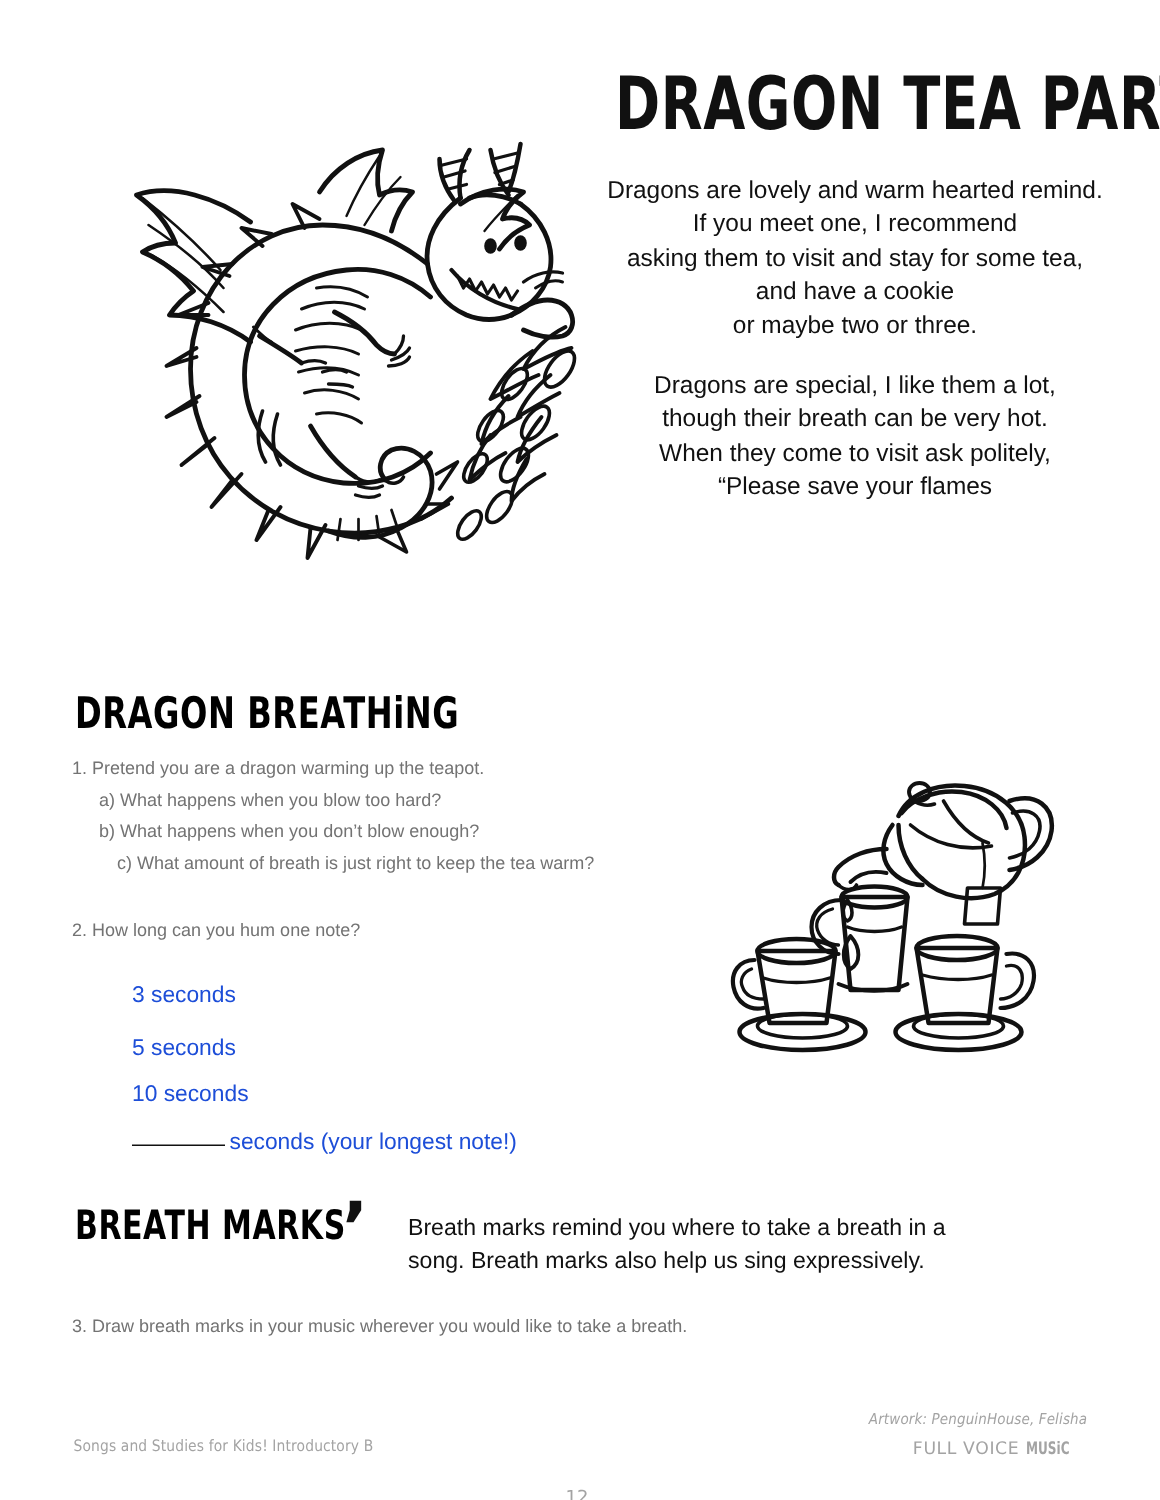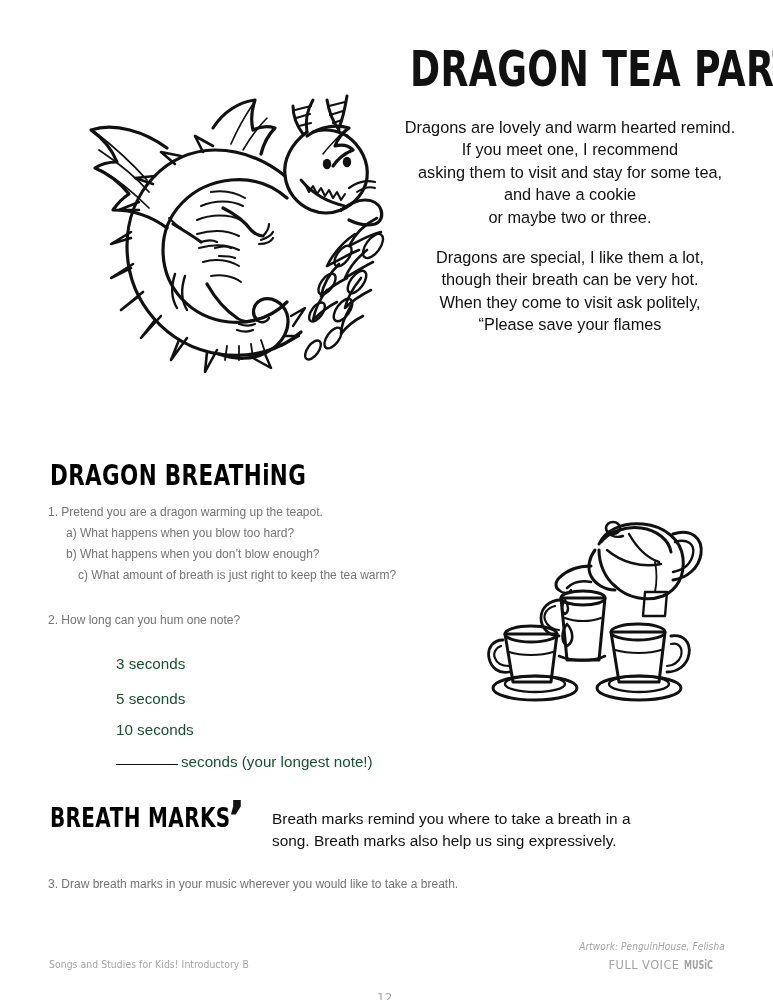--- a/index.html
+++ b/index.html
@@ -95,23 +95,22 @@
   #q1b { left: 66px; top: 544px; }
   #q1c { left: 78px; top: 565px; }
   #q2 { left: 48px; top: 610px; }
   #q3 { left: 48px; top: 874px; }
 
   .opt {
     position: absolute;
     left: 88px;
     font-size: 15.2px;
     line-height: 21px;
-    color: #14532d;
+    color: #1d4ed8;
     white-space: nowrap;
-    margin-left: 28px;
   }
   #opt-3  { top: 653px; }
   #opt-5  { top: 688px; }
   #opt-10 { top: 719px; }
   #opt-blank { top: 751px; }
   .blank-rule {
     display: inline-block;
     width: 62px;
     border-bottom: 1.4px solid #111;
     height: 0;

